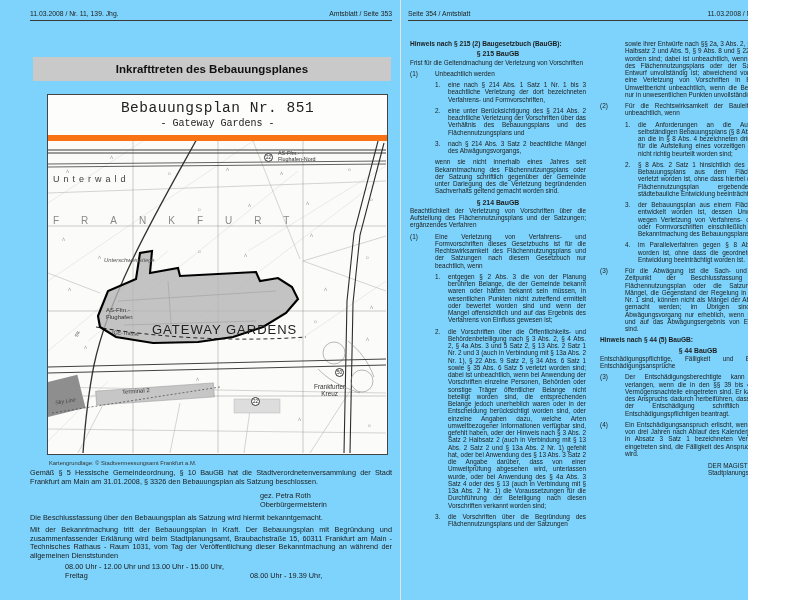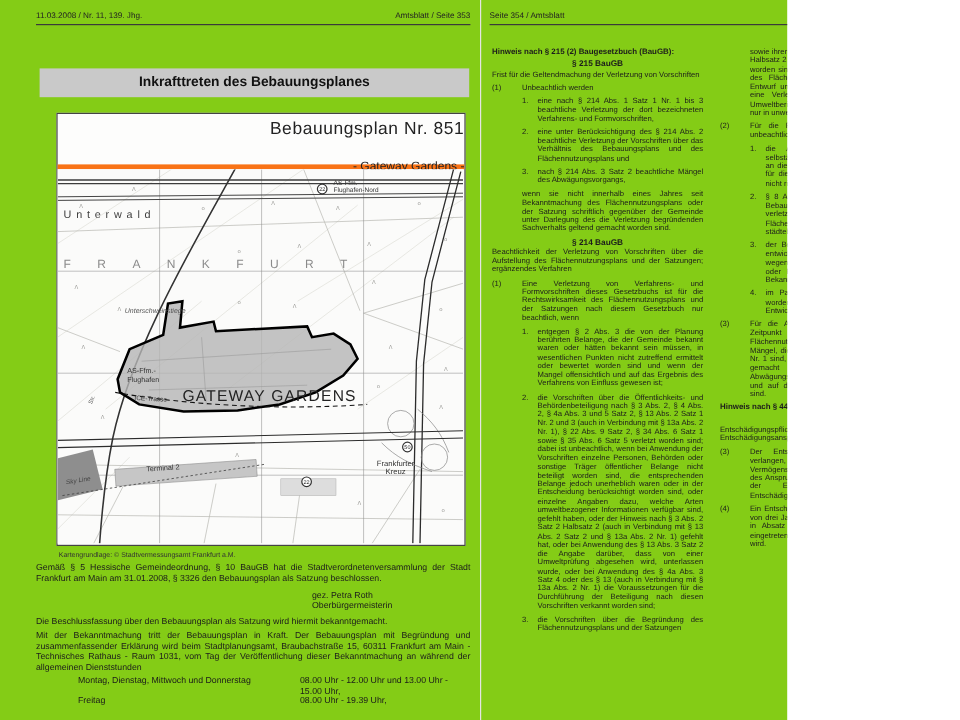--- a/index.html
+++ b/index.html
@@ -1,30 +1,30 @@
 <!DOCTYPE html>
 <html><head>
 <meta charset="utf-8">
 <style>
   * { margin:0; padding:0; box-sizing:border-box; }
   html,body { width:800px; height:600px; background:#ffffff; font-family:"Liberation Sans","DejaVu Sans",sans-serif; color:#1a1a1a; }
-  #sheet { position:relative; width:656px; height:600px; background:#84cc16; overflow:hidden; }
+  #sheet { position:relative; width:748px; height:600px; background:#7dd3fc; overflow:hidden; }
   #fold { position:absolute; left:400px; top:0; width:1px; height:600px; background:#e4e4e2; }
 
   
   .runhead { position:absolute; top:10px; display:flex; justify-content:space-between; font-size:6.8px; color:#222; border-bottom:1px solid #3a3a3a; padding-bottom:3px; }
   #pl-head { left:30px; width:362px; }
   #pr-head { left:408px; width:388px; }
 
   
   #title-bar { position:absolute; left:33px; top:57px; width:358px; height:24px; background:#c9c9c9; text-align:center; line-height:24px; font-weight:bold; font-size:11.5px; color:#111; }
   #map-box { position:absolute; left:47px; top:94px; width:341px; height:361px; border:1.4px solid #444; background:#fdfdfc; }
-  #map-titles { height:46px; border-bottom:4px solid #f97316; text-align:right; padding-top:5px; }
+  #map-titles { height:46px; border-bottom:6px solid #f97316; text-align:center; padding-top:5px;font-family:Liberation Mono, monospace; }
   #map-title { font-size:14.5px; color:#222; letter-spacing:.5px; }
-  #map-subtitle { font-size:10px; color:#222; margin-top:18px; }
+  #map-subtitle { font-size:10px; color:#222; margin-top:2px; }
   .map-canvas { position:relative; width:338px; height:312px; overflow:hidden; background:#fbfbfa; }
   .map-canvas svg { position:absolute; left:0; top:0; }
   .mlabel { position:absolute; white-space:pre-line; color:#333; line-height:1.12; }
   .lbl-forest { left:0; top:74px; width:338px; font-size:10px; color:#8a8a8a; letter-spacing:22px; padding-left:5px; white-space:nowrap; overflow:hidden; }
   .lbl-unterwald { left:5px; top:33px; font-size:9px; letter-spacing:4px; color:#3d3d3d; }
   .lbl-unterschw { left:56px; top:116px; font-size:5.8px; font-style:italic; color:#555; }
   .lbl-asffm { left:58px; top:166px; font-size:6px; }
   .lbl-gateway { left:104px; top:182px; font-size:13px; letter-spacing:1px; color:#222; }
   .lbl-ice { left:64px; top:189px; font-size:5.4px; transform:rotate(3deg); }
   .lbl-str { left:26px; top:190px; font-size:4.8px; transform:rotate(-68deg); color:#555; }
@@ -207,21 +207,20 @@
 
   <div class="pl-text" id="pl-para1">Gemäß § 5 Hessische Gemeindeordnung, § 10 BauGB hat die Stadtverordnetenversammlung der Stadt Frankfurt am Main am 31.01.2008, § 3326 den Bebauungsplan als Satzung beschlossen.</div>
   <div class="pl-text" id="pl-sig">
     <div>gez. Petra Roth</div>
     <div>Oberbürgermeisterin</div>
   </div>
   <div class="pl-text" id="pl-para2">Die Beschlussfassung über den Bebauungsplan als Satzung wird hiermit bekanntgemacht.</div>
   <div class="pl-text" id="pl-para3">Mit der Bekanntmachung tritt der Bebauungsplan in Kraft. Der Bebauungsplan mit Begründung und zusammenfassender Erklärung wird beim Stadtplanungsamt, Braubachstraße 15, 60311 Frankfurt am Main - Technisches Rathaus - Raum 1031, vom Tag der Veröffentlichung dieser Bekanntmachung an während der allgemeinen Dienststunden</div>
   <div id="pl-hours">
     <div class="hrow">
-      <span>Montag, Dienstag, Mittwoch und Donnerstag</span>
       <span>08.00 Uhr - 12.00 Uhr und 13.00 Uhr - 15.00 Uhr,</span>
     </div>
     <div class="hrow">
       <span>Freitag</span>
       <span>08.00 Uhr - 19.39 Uhr,</span>
     </div>
   </div>
 
   <div class="runhead" id="pr-head">
     <span>Seite 354 / Amtsblatt</span>

